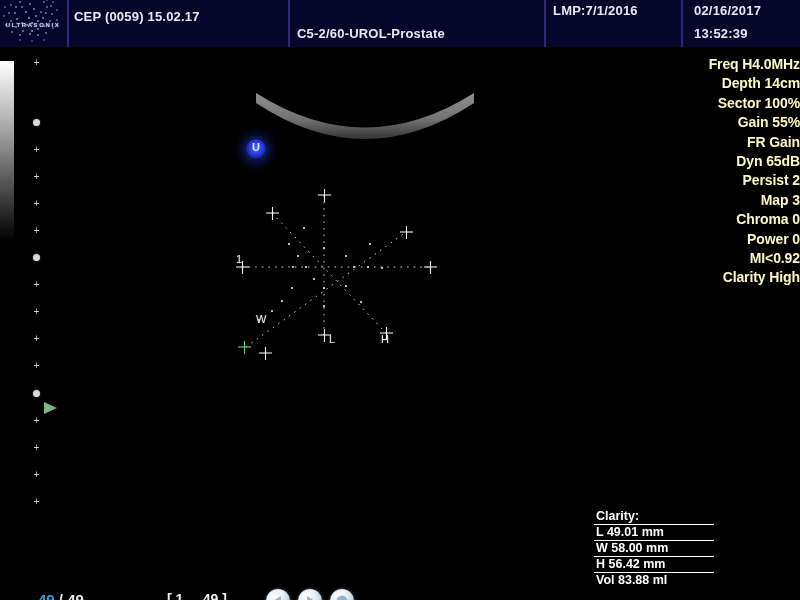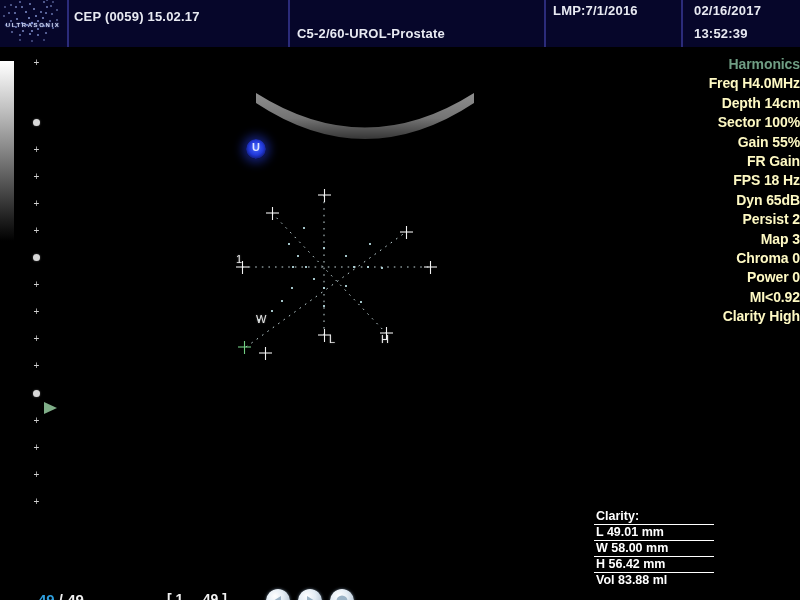--- a/index.html
+++ b/index.html
@@ -335,27 +335,25 @@
 
   <div id="results">
     <div class="rline">Clarity:</div>
     <div class="rline">L 49.01 mm</div>
     <div class="rline">W 58.00 mm</div>
     <div class="rline">H 56.42 mm</div>
     <div class="rline last">Vol 83.88 ml</div>
   </div>
 
   <div id="params">
-    <div class="pline mode">Harmonics</div>
     <div class="pline">Freq H4.0MHz</div>
     <div class="pline">Depth 14cm</div>
     <div class="pline">Sector 100%</div>
     <div class="pline">Gain 55%</div>
     <div class="pline">FR Gain</div>
-    <div class="pline">FPS 18 Hz</div>
     <div class="pline">Dyn 65dB</div>
     <div class="pline">Persist 2</div>
     <div class="pline">Map 3</div>
     <div class="pline">Chroma 0</div>
     <div class="pline">Power 0</div>
     <div class="pline">MI&lt;0.92</div>
     <div class="pline">Clarity High</div>
   </div>
 
   <div id="framecount">

